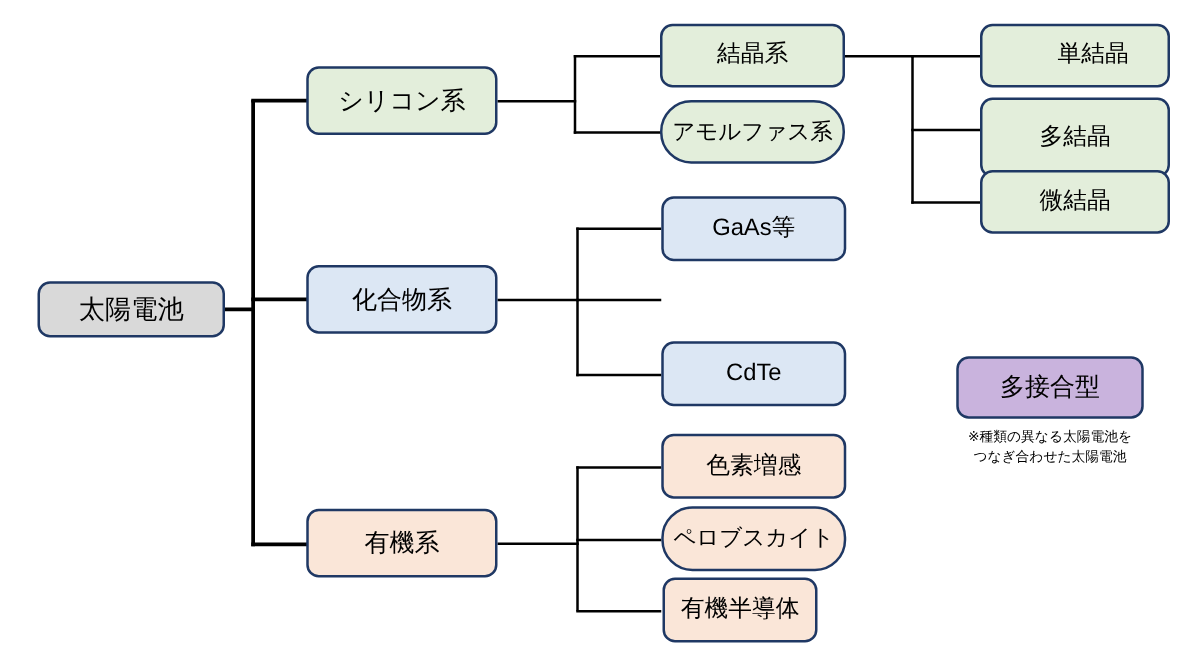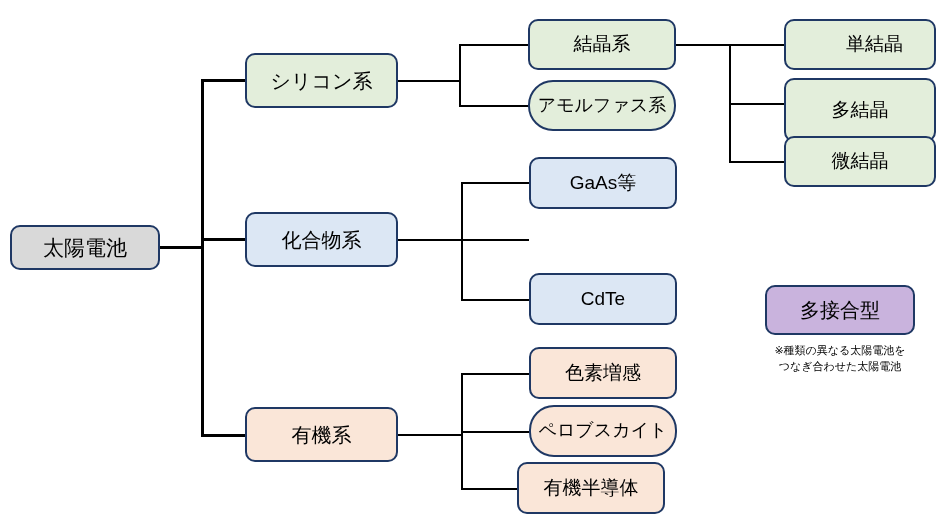--- a/index.html
+++ b/index.html
@@ -26,20 +26,21 @@
     align-items: center;
     justify-content: center;
     text-align: center;
     color: #000000;
     line-height: 1.1;
     z-index: 3;
   }
   .node-root {
     background: #d9d9d9;
     font-size: 21px;
+    margin-left: 20px;
   }
   .node-green {
     background: #e3eedb;
     font-size: 20px;
   }
   .node-blue {
     background: #dce7f4;
     font-size: 20px;
   }
   .node-orange {
@@ -132,20 +133,20 @@
 
   <div class="node node-blue node-lvl3" style="left:529px; top:157px; width:148px; height:52px;">GaAs等</div>
 
 
   <div class="node node-blue node-lvl3" style="left:529px; top:273px; width:148px; height:52px;">CdTe</div>
 
   <div class="node node-orange node-lvl3" style="left:529px; top:347px; width:148px; height:52px;">色素増感</div>
 
   <div class="node node-orange node-narrow" style="left:529px; top:405px; width:148px; height:52px;">ペロブスカイト</div>
 
-  <div class="node node-orange node-lvl3" style="left:517px; top:462px; width:148px; height:52px;">有機半導体</div>
+  <div class="node node-orange node-lvl3" style="left:530px; top:462px; width:124px; height:52px;">有機半導体</div>
 
   <div class="node node-purple" style="left:765px; top:285px; width:150px; height:50px;">多接合型</div>
 
   <div class="note" style="left:760px; top:343px; width:160px;">※種類の異なる太陽電池を
 つなぎ合わせた太陽電池</div>
 
 </div>
 
 </body></html>

